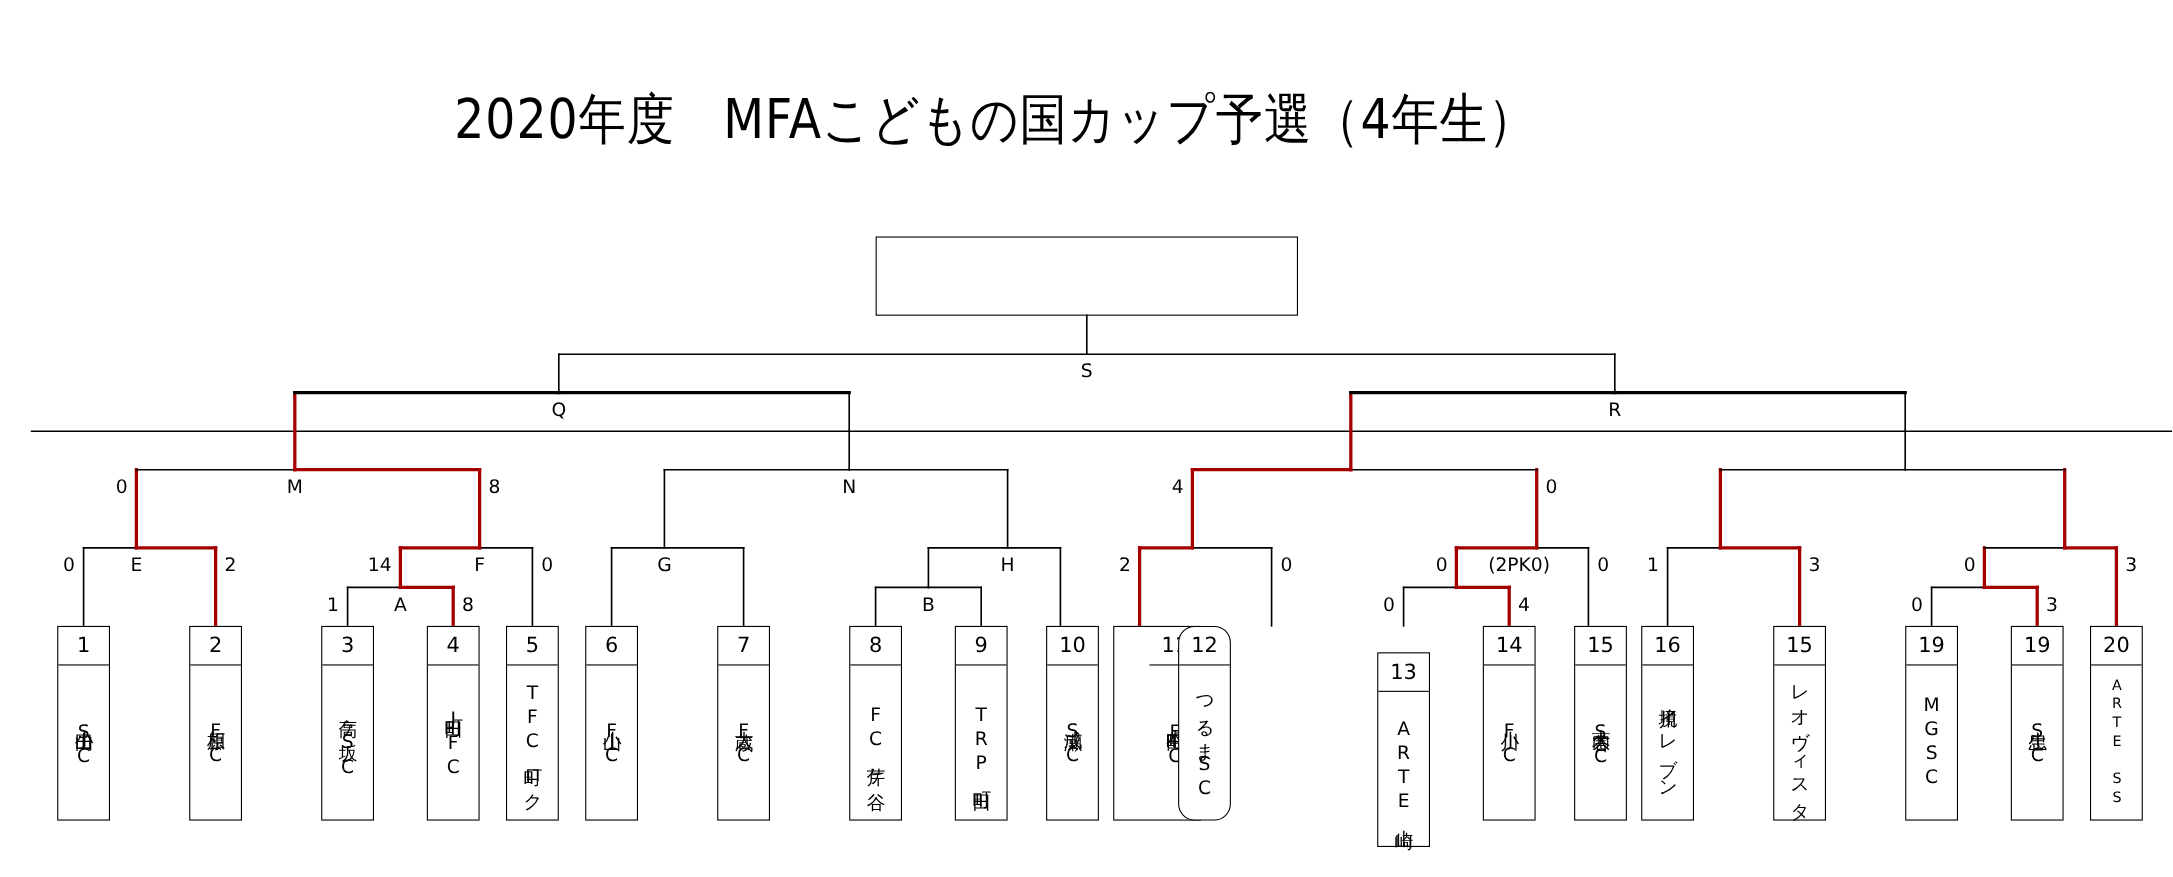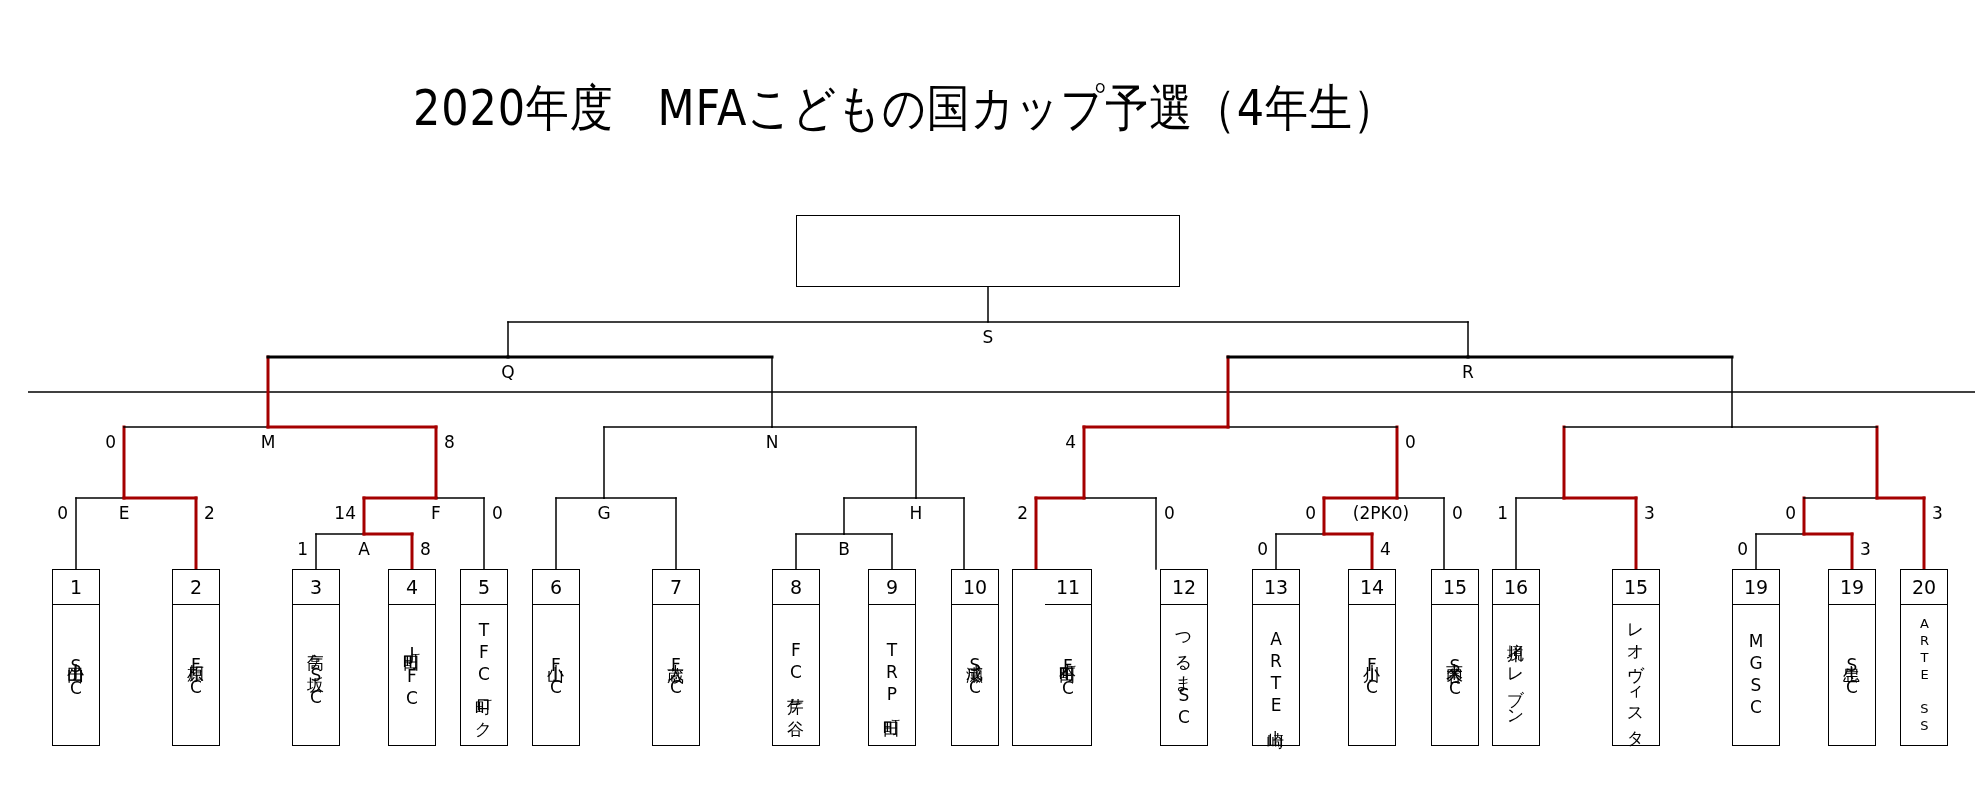--- a/index.html
+++ b/index.html
@@ -190,25 +190,25 @@
       <div class="team-name">TRP町田</div>
     </div>
     <div class="team-box" style="left: 951px; top: 569px;">
       <div class="team-num">10</div>
       <div class="team-name">成瀬SC</div>
     </div>
     <div class="team-box" style="left: 1012px; top: 569px; padding-left: 32px;">
       <div class="team-num">11</div>
       <div class="team-name">本町田FC</div>
     </div>
-    <div class="team-box" style="left: 1160px; top: 569px;">
+    <div class="team-box" style="left: 1071px; top: 569px; border-radius: 15px;">
       <div class="team-num">12</div>
       <div class="team-name">つるまSC</div>
     </div>
-    <div class="team-box" style="left: 1252px; top: 569px;">
+    <div class="team-box" style="left: 1252px; top: 593px;">
       <div class="team-num">13</div>
       <div class="team-name">ARTE山崎</div>
     </div>
     <div class="team-box" style="left: 1348px; top: 569px;">
       <div class="team-num">14</div>
       <div class="team-name">小川FC</div>
     </div>
     <div class="team-box" style="left: 1420px; top: 569px; margin-left: 11px;">
       <div class="team-num">15</div>
       <div class="team-name">南大谷SC</div>

